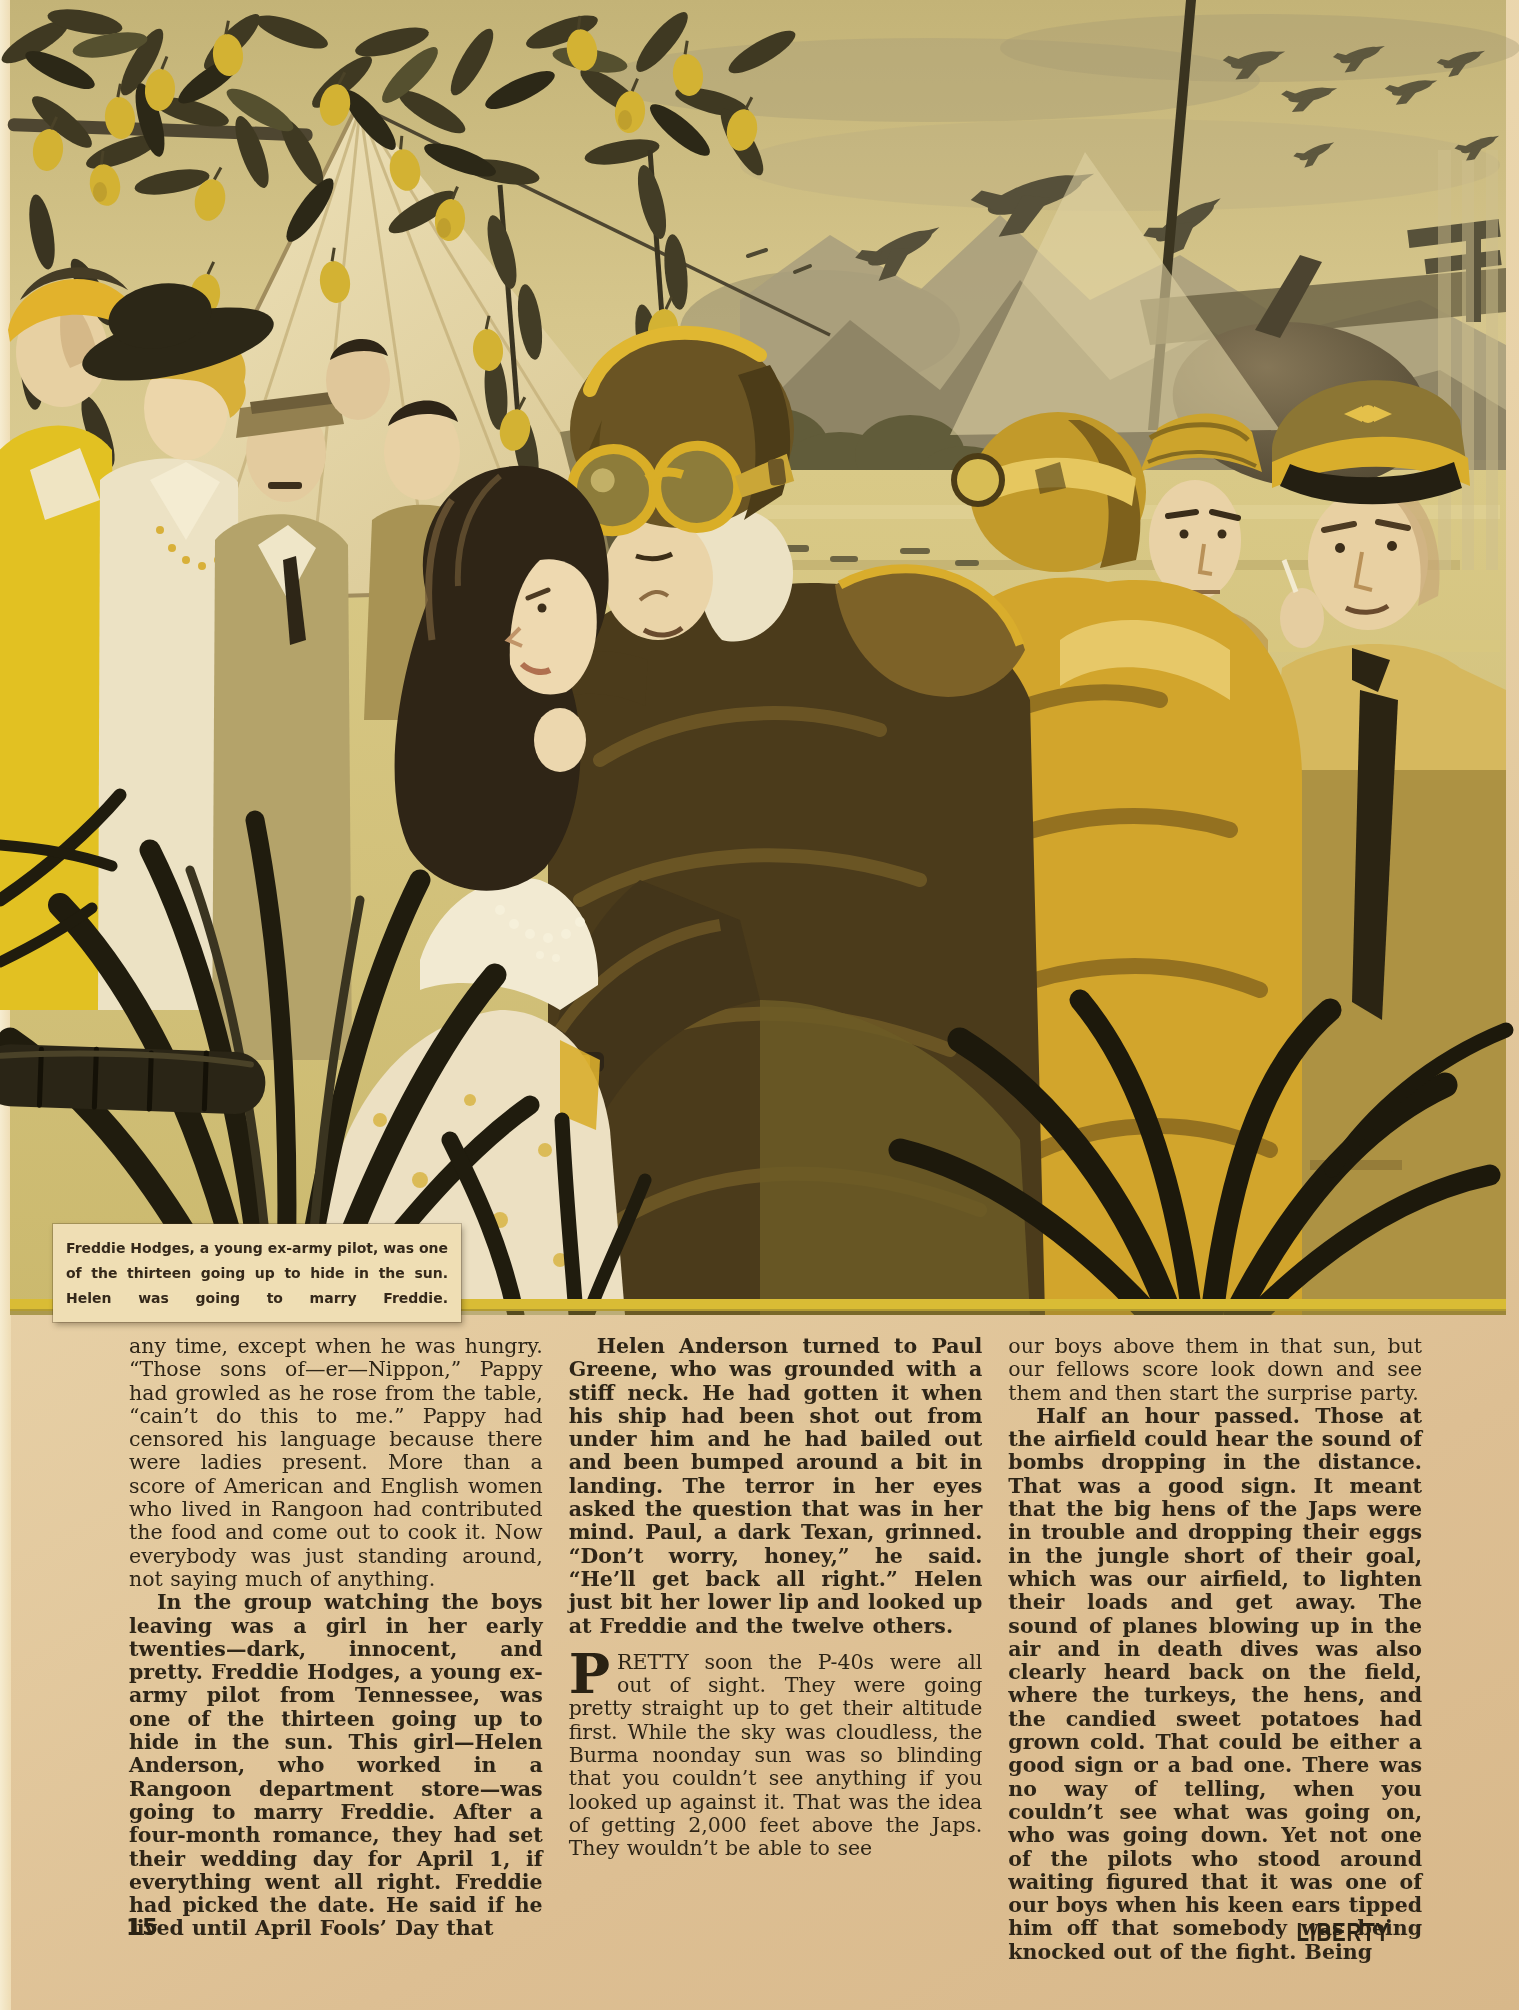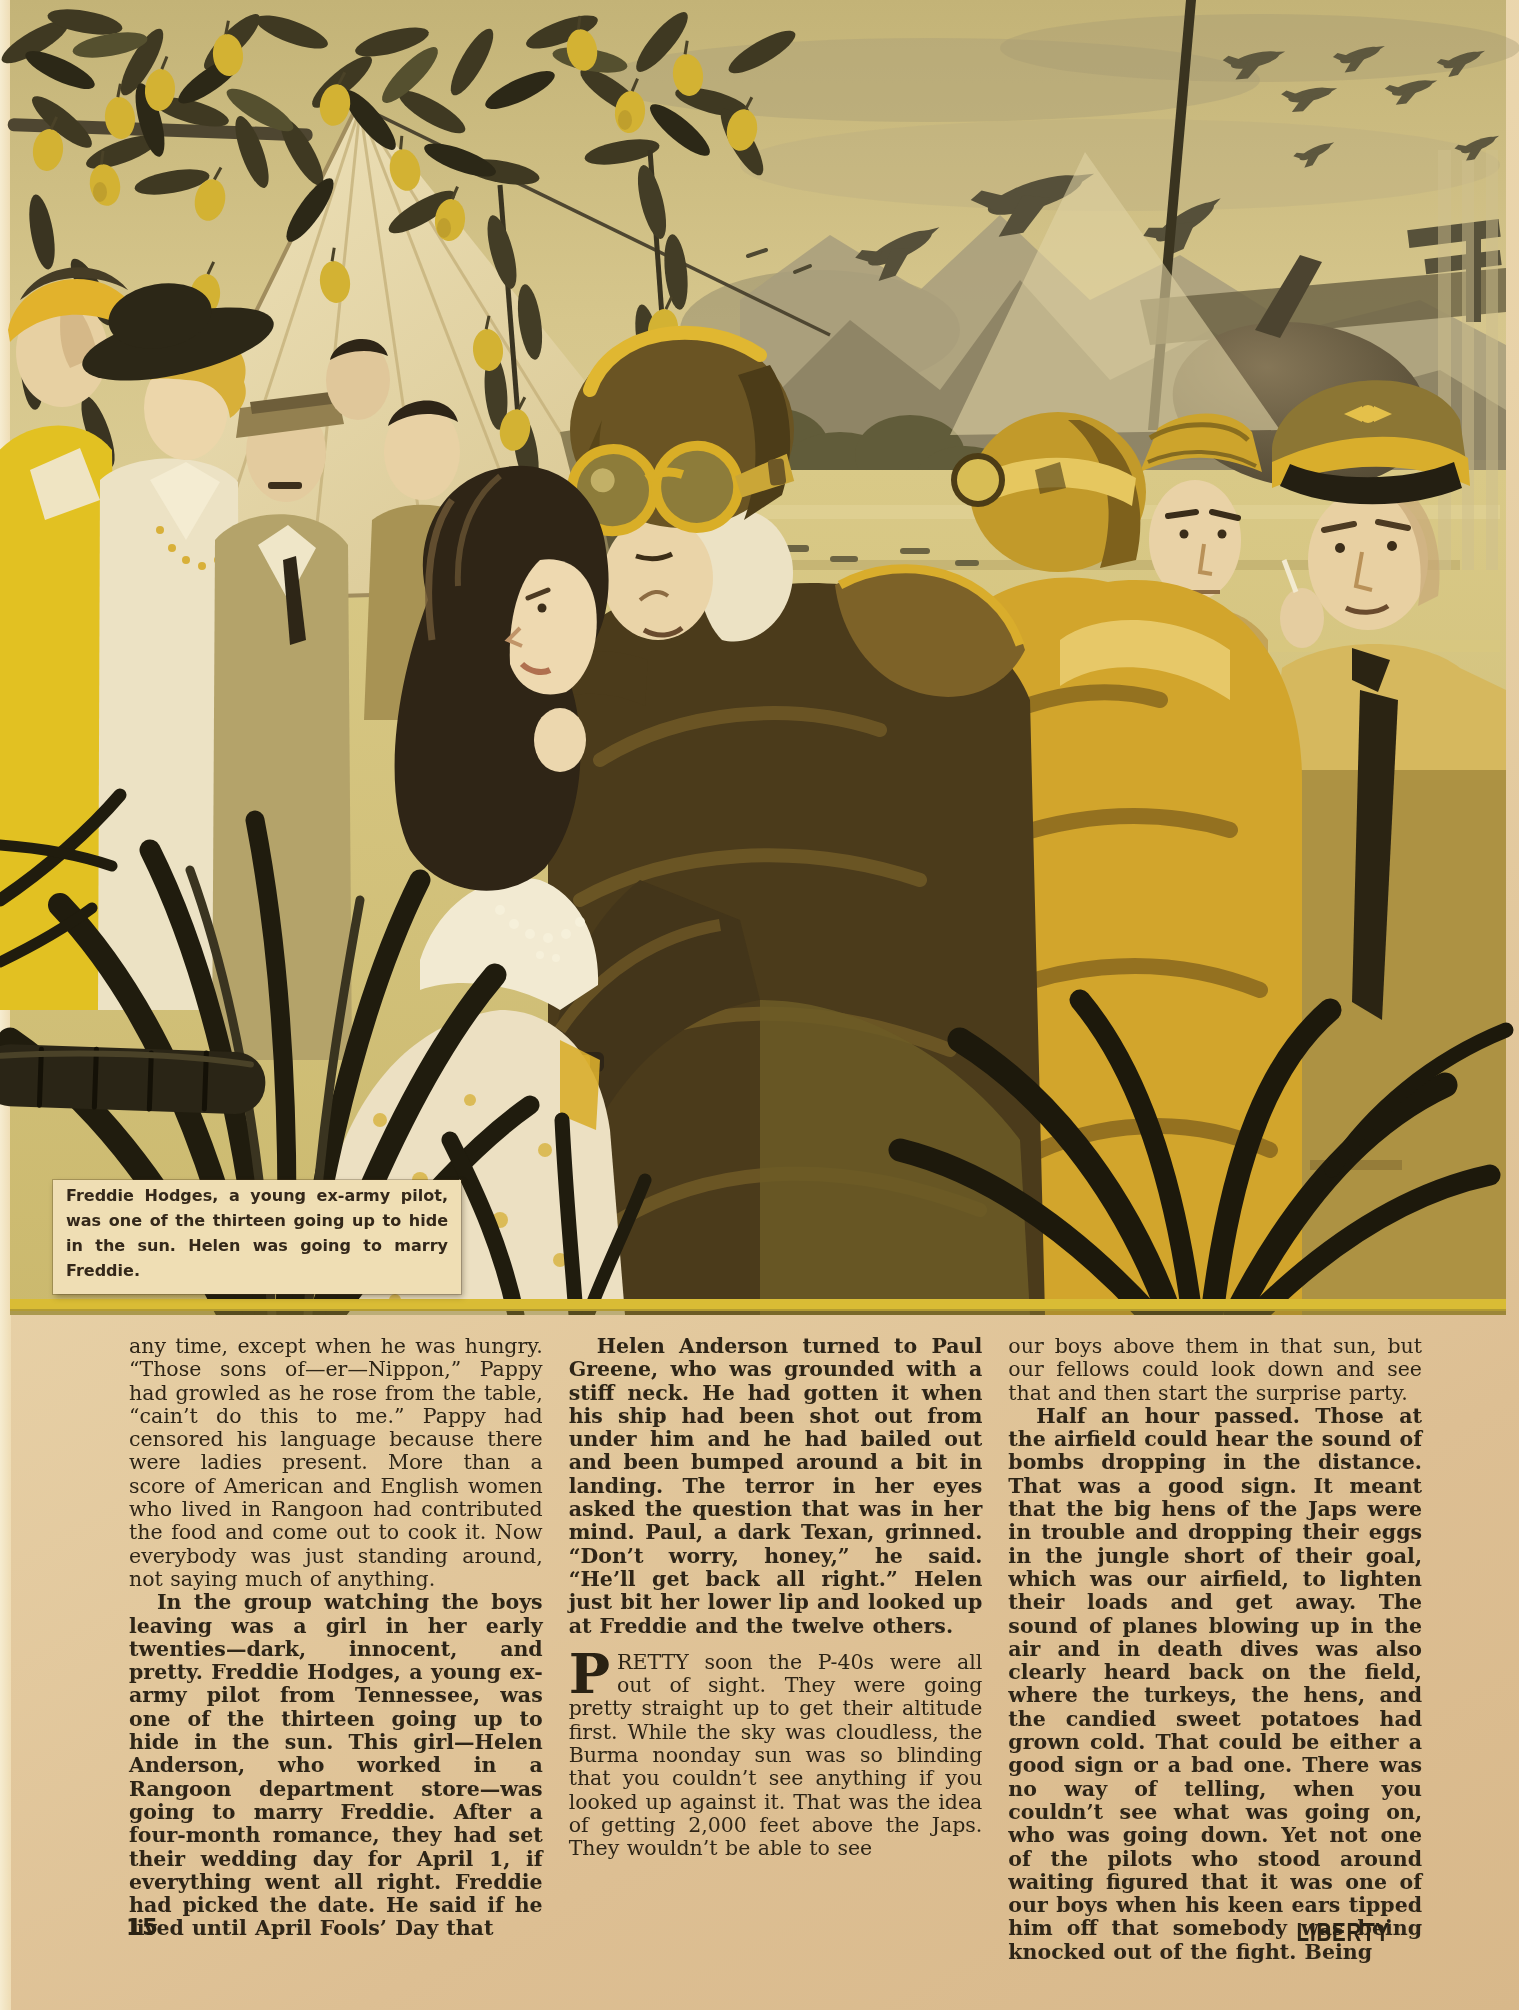--- a/index.html
+++ b/index.html
@@ -6,24 +6,24 @@
   .page{
     position:relative;width:1519px;height:2010px;overflow:hidden;
     background:linear-gradient(152deg,#f0dfb9 0%,#e8d2a8 42%,#ddbf93 78%,#d8b88a 100%);
     font-family:"DejaVu Serif",serif;
   }
   .page-edge{position:absolute;left:0;top:0;width:11px;height:2010px;
     background:linear-gradient(90deg,#f6ecd0,#eedcb4);}
   .illustration{position:absolute;left:0;top:0;width:1519px;height:1315px;}
   .illustration svg{display:block;width:1519px;height:1315px;}
   .caption{
-    position:absolute;left:53px;top:1180px;width:382px;padding:3px 13px 11px;
+    position:absolute;left:53px;top:1224px;width:382px;padding:12px 13px 11px;
     background:#efdeb4;color:#34281a;
     font-family:"DejaVu Sans",sans-serif;font-weight:bold;
-    font-size:16px;line-height:25px;text-align:justify;text-align-last:justify;
+    font-size:14px;line-height:25px;text-align:justify;text-align-last:justify;
     box-shadow:0 0 0 1px rgba(74,56,28,.28), 2px 3px 6px rgba(40,30,10,.35);
   }
   .article{
     position:absolute;left:107px;top:1335px;width:1293px;
     display:flex;gap:26px;color:#2e2517;margin-left:22px;
   }
   .col{width:414px;font-size:20.5px;line-height:23.3px;word-spacing:1px;}
   .col p{margin:0;text-align:justify;}
   .col p.ind{text-indent:28px;font-weight:bold;}
   .col p.lead{margin-top:13px;}
@@ -500,20 +500,20 @@
   <div class="article">
     <div class="col">
       <p>any time, except when he was hungry. “Those sons of—er—Nippon,” Pappy had growled as he rose from the table, “cain’t do this to me.” Pappy had censored his language because there were ladies present. More than a score of American and English women who lived in Rangoon had contributed the food and come out to cook it. Now everybody was just standing around, not saying much of anything.</p>
       <p class="ind">In the group watching the boys leaving was a girl in her early twenties—dark, innocent, and pretty. Freddie Hodges, a young ex-army pilot from Tennessee, was one of the thirteen going up to hide in the sun. This girl—Helen Anderson, who worked in a Rangoon department store—was going to marry Freddie. After a four-month romance, they had set their wedding day for April 1, if everything went all right. Freddie had picked the date. He said if he lived until April Fools’ Day that</p>
     </div>
     <div class="col">
       <p class="ind">Helen Anderson turned to Paul Greene, who was grounded with a stiff neck. He had gotten it when his ship had been shot out from under him and he had bailed out and been bumped around a bit in landing. The terror in her eyes asked the question that was in her mind. Paul, a dark Texan, grinned. “Don’t worry, honey,” he said. “He’ll get back all right.” Helen just bit her lower lip and looked up at Freddie and the twelve others.</p>
       <p class="lead"><span class="dropcap">P</span><span>RETTY soon the P-40s were all out of sight. They were going pretty straight up to get their altitude first. While the sky was cloudless, the Burma noonday sun was so blinding that you couldn’t see anything if you looked up against it. That was the idea of getting 2,000 feet above the Japs. They wouldn’t be able to see</span></p>
     </div>
     <div class="col">
-      <p>our boys above them in that sun, but our fellows could look down and see that and then start the surprise party.</p>
+      <p>our boys above them in that sun, but our fellows score look down and see them and then start the surprise party.</p>
       <p class="ind">Half an hour passed. Those at the airfield could hear the sound of bombs dropping in the distance. That was a good sign. It meant that the big hens of the Japs were in trouble and dropping their eggs in the jungle short of their goal, which was our airfield, to lighten their loads and get away. The sound of planes blowing up in the air and in death dives was also clearly heard back on the field, where the turkeys, the hens, and the candied sweet potatoes had grown cold. That could be either a good sign or a bad one. There was no way of telling, when you couldn’t see what was going on, who was going down. Yet not one of the pilots who stood around waiting figured that it was one of our boys when his keen ears tipped him off that somebody was being knocked out of the fight. Being</p>
     </div>
   </div>
 
   <div class="page-num">15</div>
   <div class="brand">LIBERTY</div>
 </div>
 
 </body></html>

